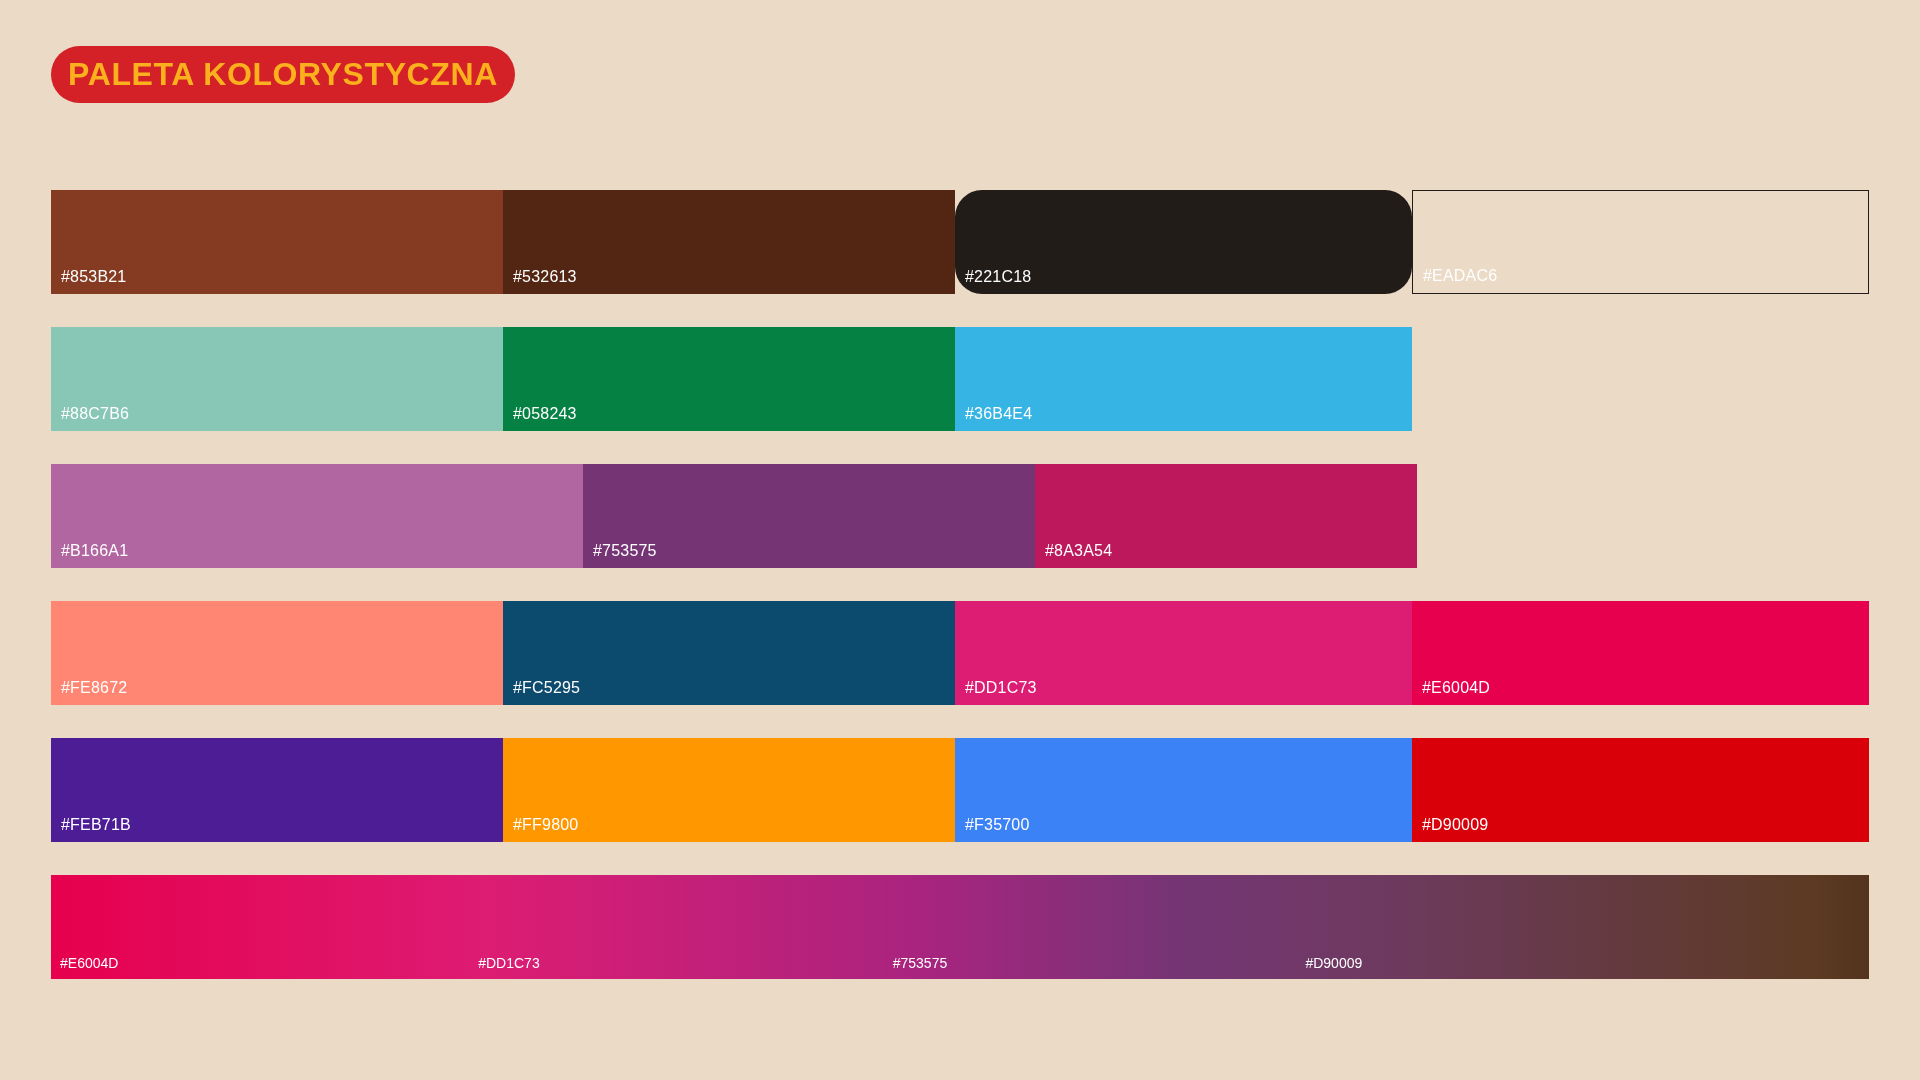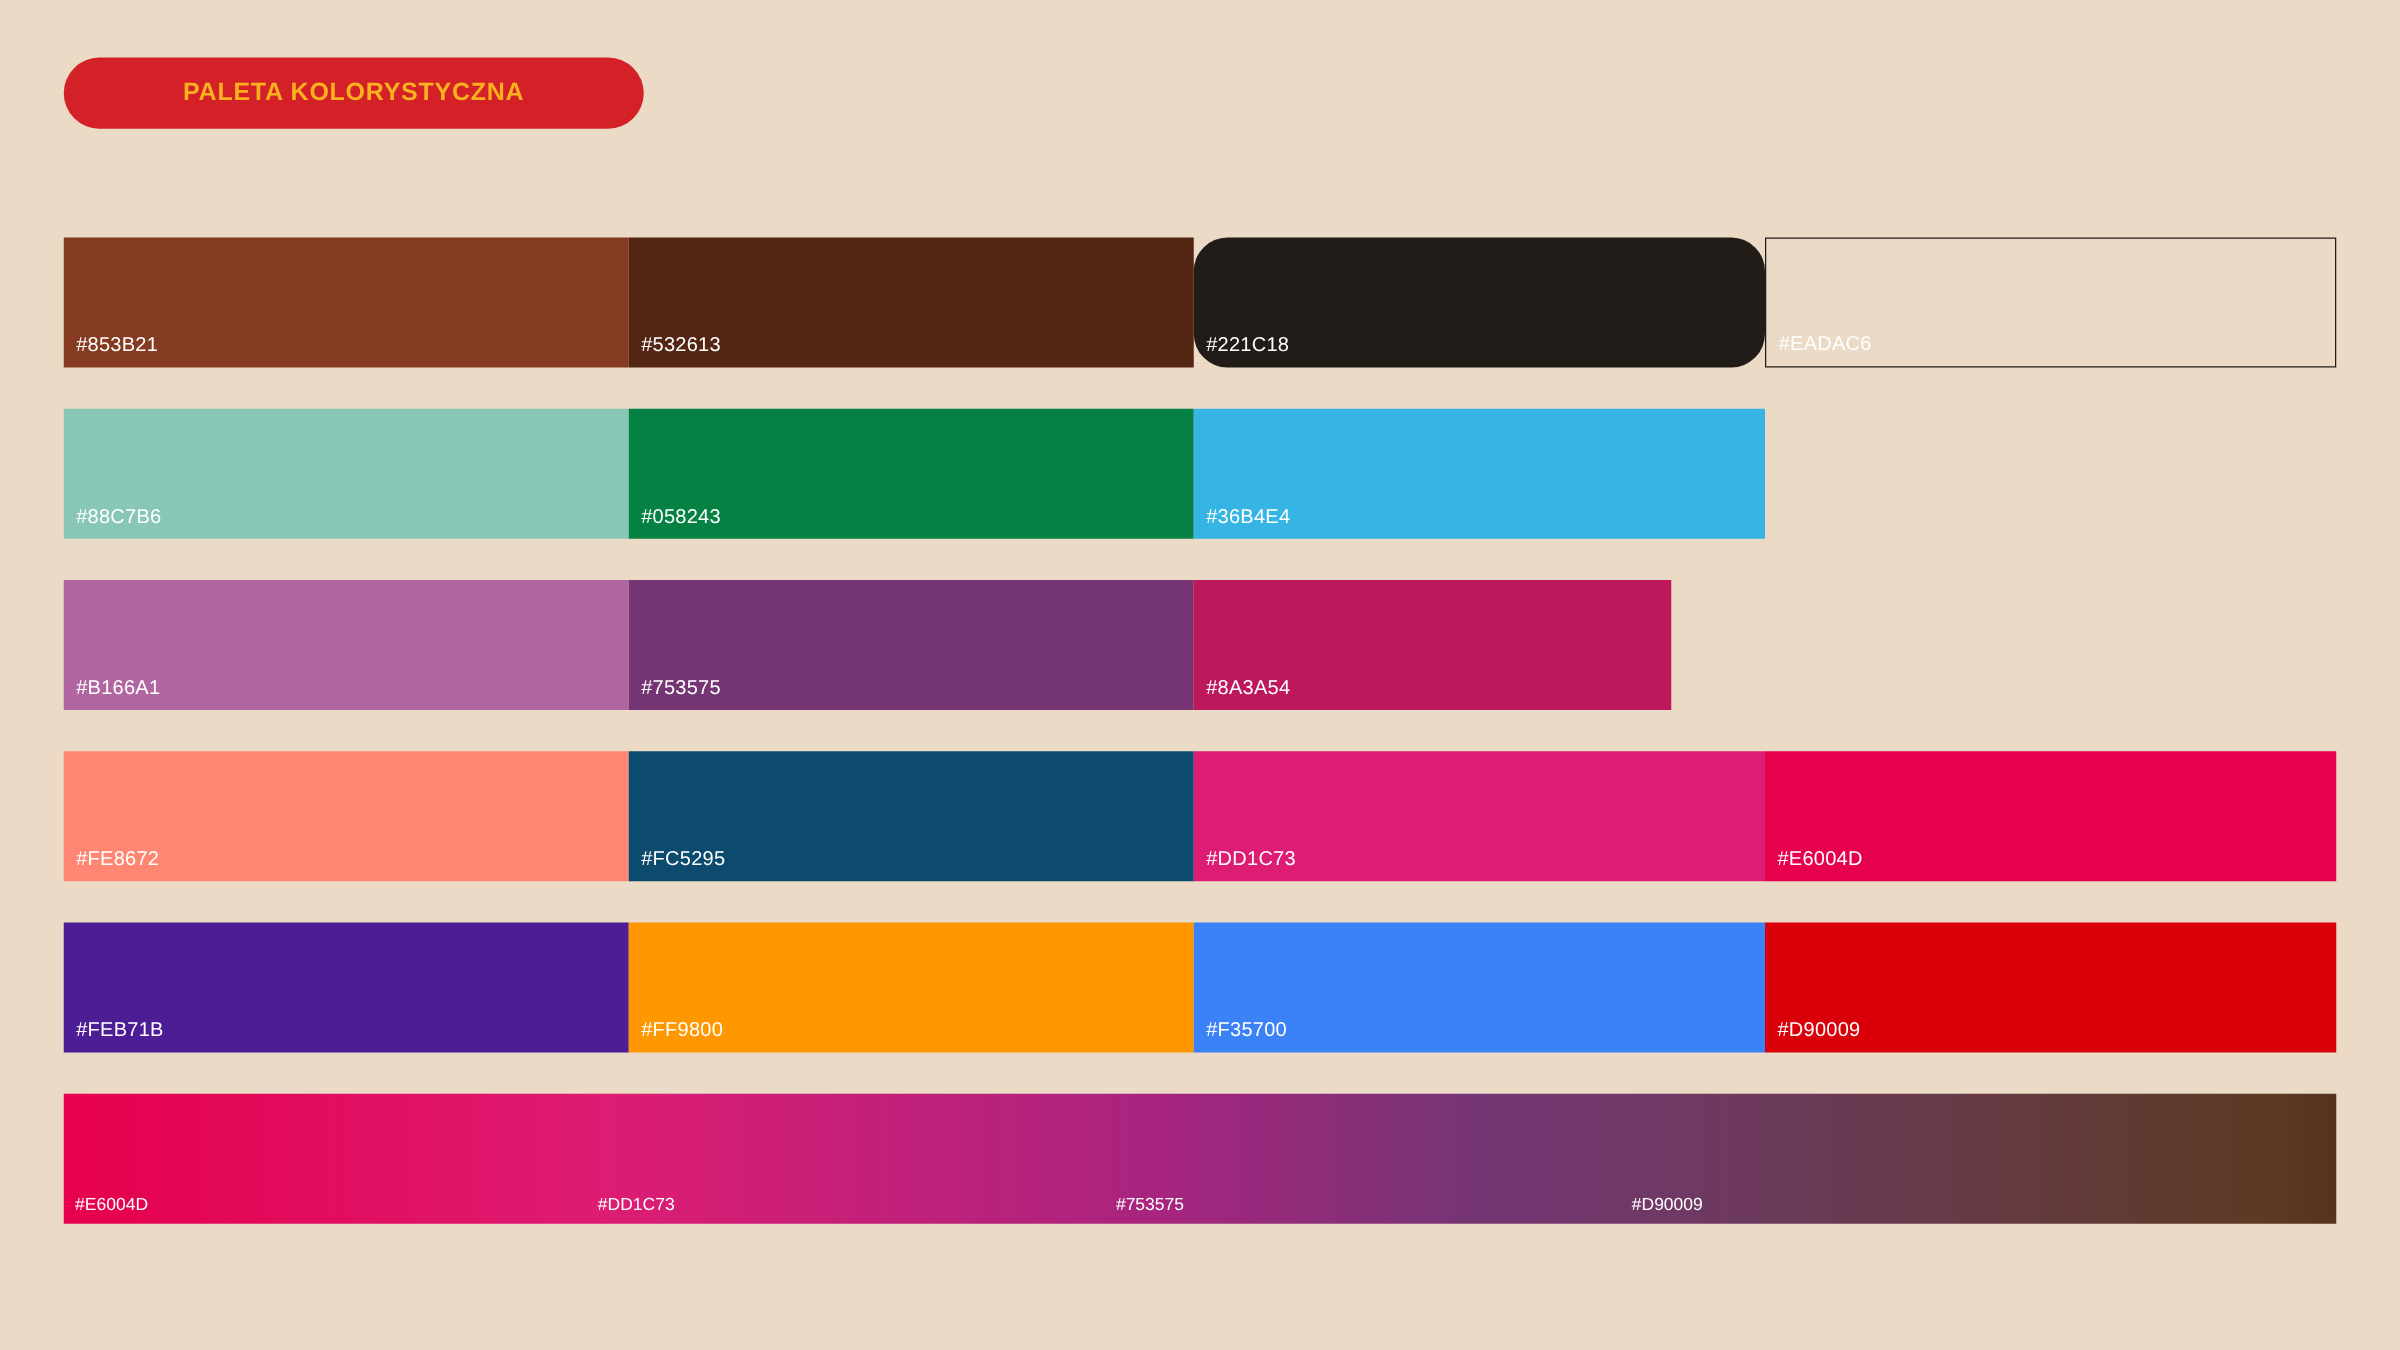--- a/index.html
+++ b/index.html
@@ -20,21 +20,21 @@
     position:absolute;
     left:51px; top:46px;
     width:464px; height:57px;
     background:#D42027;
     border-radius:29px;
     display:flex;
     align-items:center;
     justify-content:center;
   }
   .title-badge .title-text {
-    font-size:20px;
+    font-size:32px;
     font-weight:bold;
     letter-spacing:0.6px;
     color:#FBB01E;
     white-space:nowrap;
     font-family:"Liberation Sans", sans-serif;
   }
 
   
   .palette {
     position:absolute;
@@ -119,21 +119,21 @@
             <span class="swatch-label">#88C7B6</span>
           </div>
           <div class="swatch" style="width: 452px; background: rgb(5, 130, 67);">
             <span class="swatch-label">#058243</span>
           </div>
           <div class="swatch" style="width: 457px; background: rgb(54, 180, 228);">
             <span class="swatch-label">#36B4E4</span>
           </div>
         </div>
         <div class="row">
-          <div class="swatch" style="width: 452px; background: rgb(177, 102, 161);">
+          <div class="swatch" style="width: 532px; background: rgb(177, 102, 161);">
             <span class="swatch-label">#B166A1</span>
           </div>
           <div class="swatch" style="width: 452px; background: rgb(117, 53, 117);">
             <span class="swatch-label">#753575</span>
           </div>
           <div class="swatch" style="width: 382px; background: #be185d;">
             <span class="swatch-label">#8A3A54</span>
           </div>
         </div>
         <div class="row">

